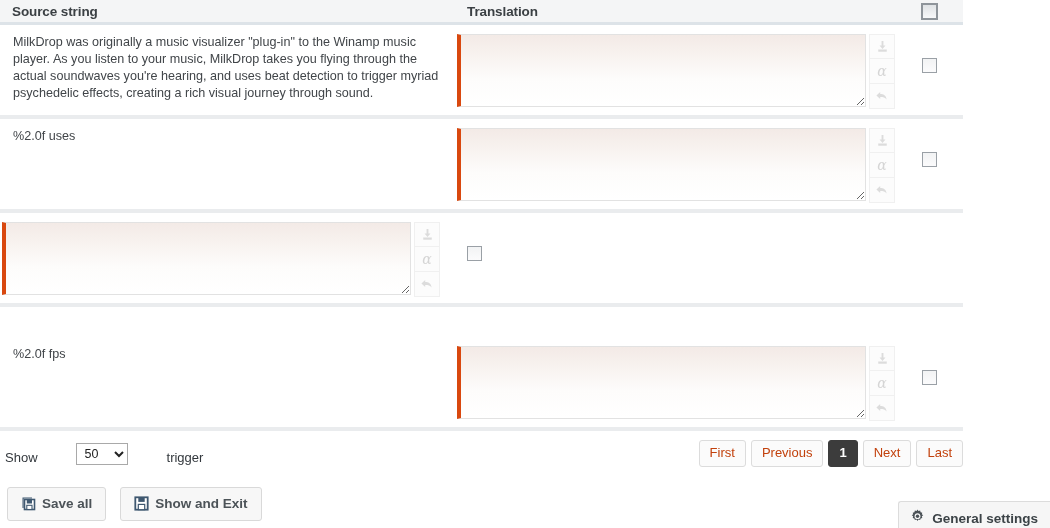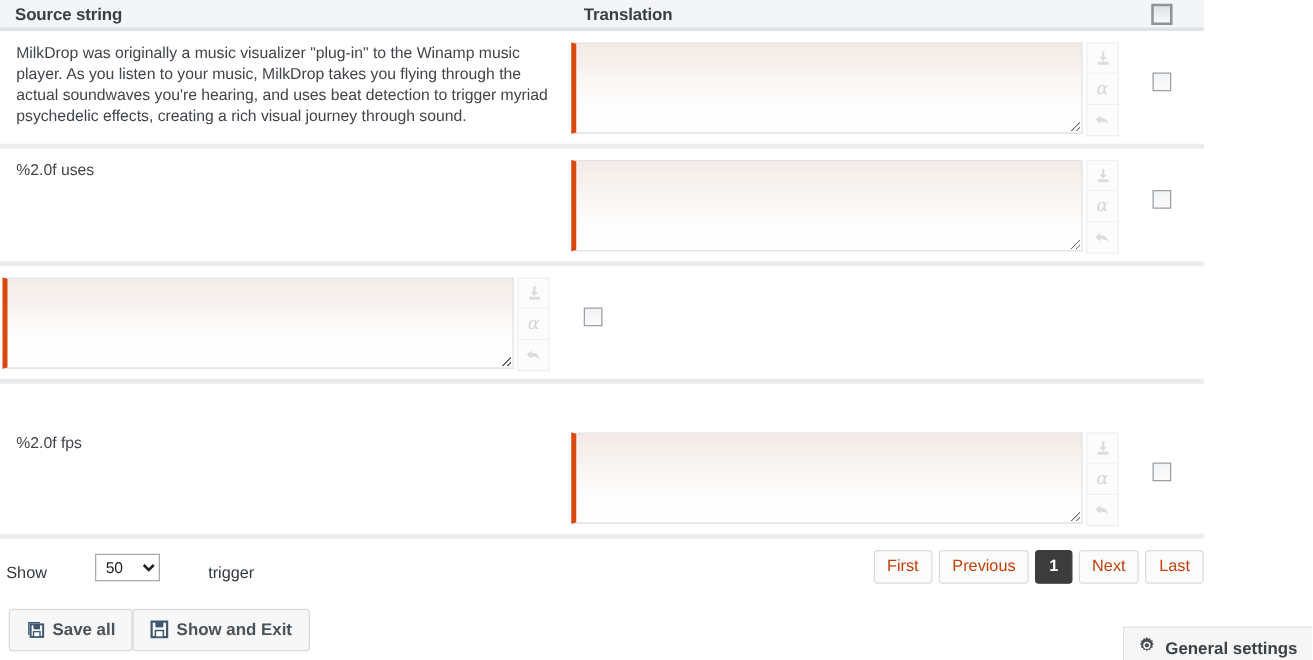--- a/index.html
+++ b/index.html
@@ -188,21 +188,21 @@
     font-weight: bold;
     padding: 5px 10px 6px;
   }
 
   
   .action-bar {
     position: absolute;
     left: 7px;
     top: 487px;
     display: flex;
-    gap: 0;
+    gap: 14px;
   }
   .save-btn {
     display: flex;
     align-items: center;
     gap: 6px;
     font-family: "Liberation Sans", sans-serif;
     font-size: 13.5px;
     font-weight: bold;
     color: #4c5358;
     background: #f7f7f7;

